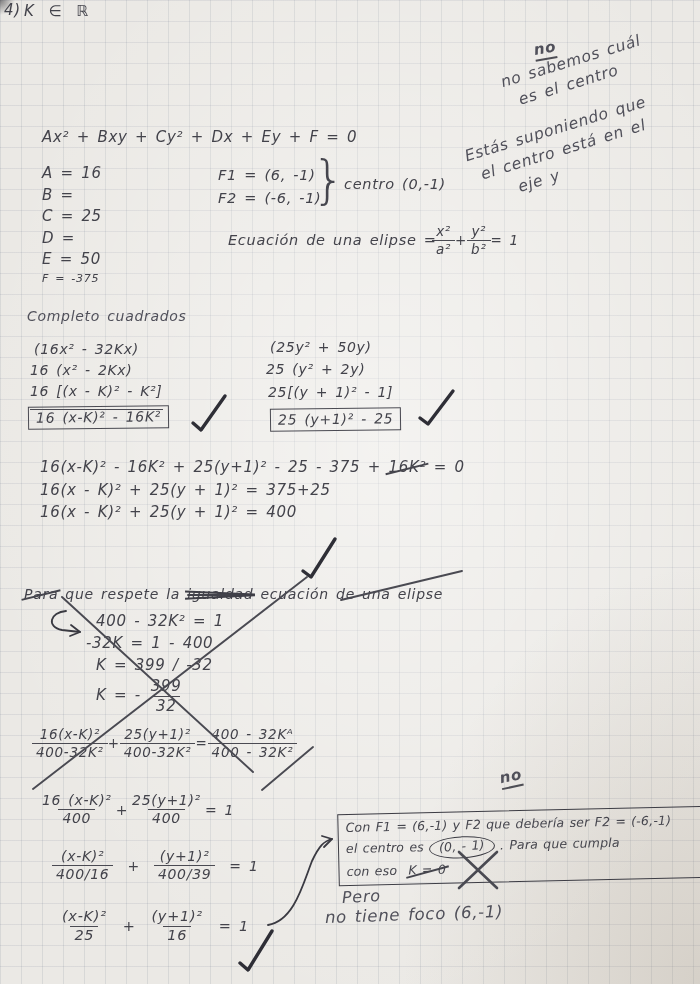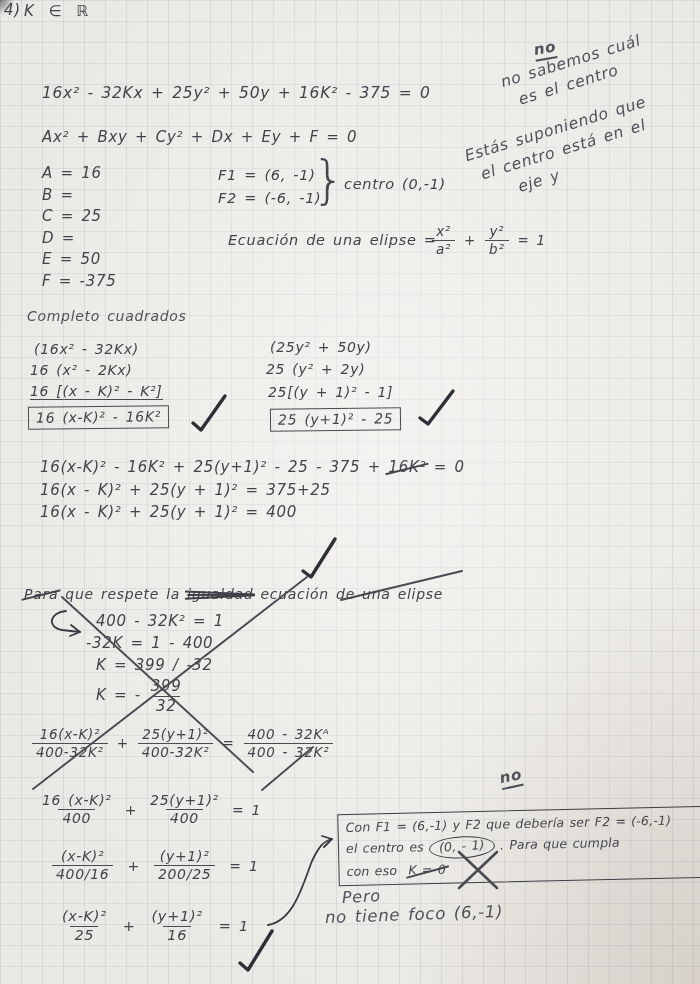--- a/index.html
+++ b/index.html
@@ -10,26 +10,26 @@
       radial-gradient(circle at 0 0, rgba(35,35,40,.55), rgba(35,35,40,0) 15px),
       radial-gradient(ellipse at 100% 100%, rgba(150,135,115,.25), rgba(150,135,115,0) 30%),
       radial-gradient(ellipse at 55% 45%, rgba(255,255,255,.45), rgba(255,255,255,0) 75%),
       linear-gradient(to right, rgba(122,132,150,.17) 1px, rgba(0,0,0,0) 1px),
       linear-gradient(to bottom, rgba(122,132,150,.15) 1px, rgba(0,0,0,0) 1px);
     background-size:100% 100%,100% 100%,100% 100%,21px 21px,21px 21px;
     font-family:"DejaVu Sans",sans-serif;
   }
   .hw{position:absolute;font-style:italic;color:#43434b;letter-spacing:.7px;word-spacing:2px;white-space:nowrap;line-height:1.15;}
   .pencil{color:#50505a;}
-  .row{display:inline-flex;align-items:center;gap:9px;}
+  .row{display:inline-flex;align-items:center;}
   .frac{display:inline-flex;flex-direction:column;align-items:center;line-height:1.1;vertical-align:middle;}
   .frac .den{border-top:1.7px solid #4a4a52;padding:1px 4px 0;}
   .frac .num{padding:0 4px 1px;}
   .boxed{border:1.6px solid #4a4a52;padding:2px 7px 3px;display:inline-block;transform:rotate(-.7deg);}
-  .underlined{border-bottom:1.7px solid #4a4a52;padding-bottom:0;}
+  .underlined{border-bottom:1.7px solid #4a4a52;padding-bottom:10px;}
   .struck{position:relative;display:inline-block;}
   .struck::after{content:"";position:absolute;left:-3px;right:-3px;top:52%;border-top:2px solid #45454d;transform:rotate(-14deg);}
   .scribbled{position:relative;display:inline-block;text-decoration:line-through;text-decoration-thickness:2px;}
   .scribbled::before,.scribbled::after{content:"";position:absolute;left:-2px;right:-2px;border-top:2.4px solid #3f3f47;}
   .scribbled::before{top:36%;transform:rotate(2.5deg);}
   .scribbled::after{top:62%;transform:rotate(-3deg);}
   .circled{border:1.8px solid #3a3a42;border-radius:50%;padding:0 9px 2px;display:inline-block;transform:rotate(-2deg);}
   .uline{border-bottom:2.5px double #4e4e55;padding-bottom:1px;}
   .note{transform-origin:left top;line-height:1.45;}
   .watermark{position:absolute;font-family:"Liberation Sans",sans-serif;font-style:normal;color:#0b0b0b;letter-spacing:.5px;}
@@ -41,29 +41,28 @@
   .boxnote{position:absolute;border:1.7px solid #3c3c44;transform:rotate(-1.3deg);padding:4px 7px;display:flex;flex-direction:column;gap:2px;font-size:12.5px;letter-spacing:.2px;word-spacing:1px;color:#46464e;font-style:italic;white-space:nowrap;line-height:1.45;}
 </style>
 </head>
 <body>
 
 <div class="page">
 
   <div class="hw" style="left:4px;top:2px;font-size:15px">4)</div>
   <div class="hw" style="left:24px;top:3px;font-size:15px;letter-spacing:4px">K ∈ ℝ</div>
 
-  <div class="hw" style="left:42px;top:85px;font-size:15.5px">16x² - 32Kx + 25y² + 50y + 16K² - 375 = 0</div>
   <div class="hw" style="left:42px;top:129px;font-size:15px">Ax² + Bxy + Cy² + Dx + Ey + F = 0</div>
 
   <div class="hw" style="left:42px;top:165px;font-size:15px">A = 16</div>
   <div class="hw" style="left:42px;top:187px;font-size:15px">B =</div>
   <div class="hw" style="left:42px;top:208px;font-size:15px">C = 25</div>
   <div class="hw" style="left:42px;top:230px;font-size:15px">D =</div>
   <div class="hw" style="left:42px;top:251px;font-size:15px">E = 50</div>
-  <div class="hw" style="left:42px;top:273px;font-size:15px">F = -375</div>
+  <div class="hw" style="left:42px;top:273px;font-size:11px">F = -375</div>
 
   <div class="hw" style="left:218px;top:167px;font-size:14.5px">F1 = (6, -1)</div>
   <div class="hw" style="left:218px;top:190px;font-size:14.5px">F2 = (-6, -1)</div>
   <div class="hw brace" style="left:312px;top:150px;font-size:52px">}</div>
   <div class="hw" style="left:344px;top:176px;font-size:14.5px">centro (0,-1)</div>
 
   <div class="hw" style="left:228px;top:232px;font-size:14.5px">Ecuación de una elipse =</div>
   <div class="hw row" style="left:432px;top:224px;font-size:13.5px">
     <span class="frac">
         <span class="num">x²</span>
@@ -144,21 +143,21 @@
   </div>
 
   <div class="hw row" style="left:52px;top:849px;font-size:14px;gap:14px">
     <span class="frac">
         <span class="num">(x-K)²</span>
         <span class="den">400/16</span>
       </span>
     <span>+</span>
     <span class="frac">
         <span class="num">(y+1)²</span>
-        <span class="den">200/25</span>
+        <span class="den">400/39</span>
       </span>
     <span>= 1</span>
   </div>
 
   <div class="hw row" style="left:58px;top:909px;font-size:14.5px;gap:12px">
     <span class="frac">
         <span class="num">(x-K)²</span>
         <span class="den">25</span>
       </span>
     <span>+</span>

